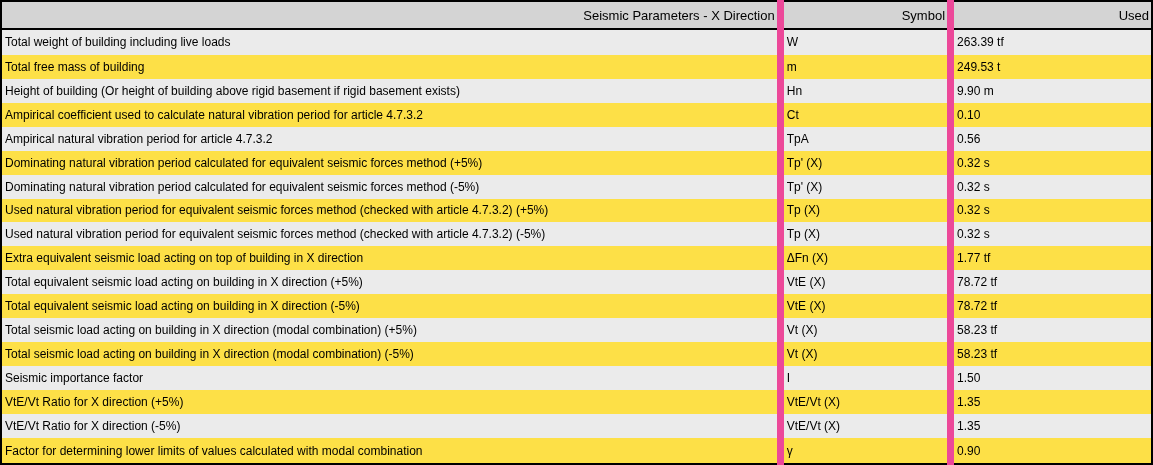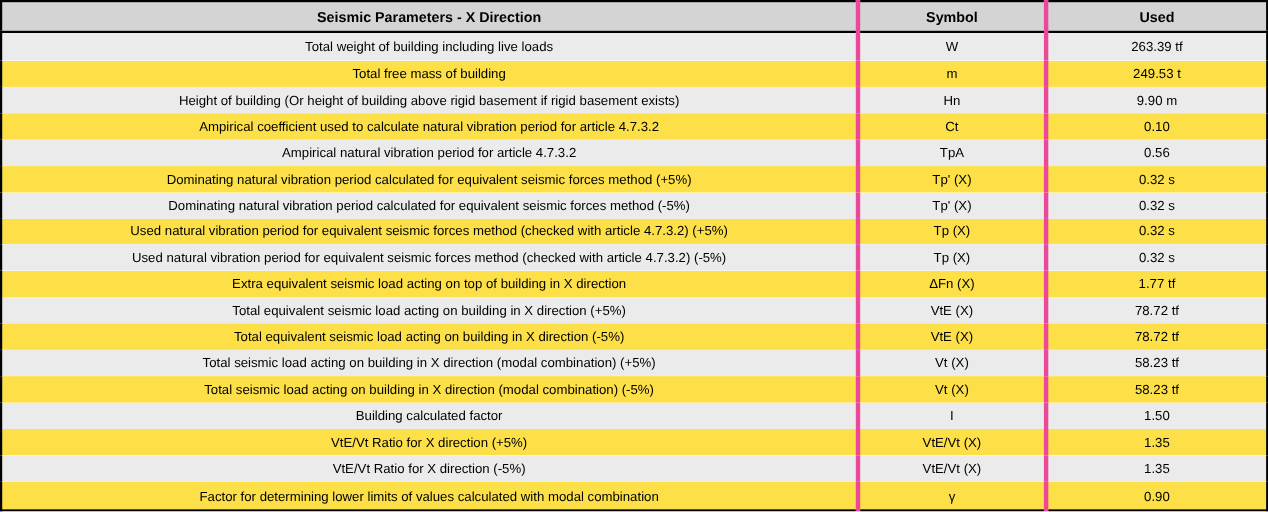--- a/index.html
+++ b/index.html
@@ -20,31 +20,30 @@
     table-layout: fixed;
     border: 2px solid #000000;
   }
   col.c-desc { width: 67.7%; }
   col.c-sym  { width: 14.8%; }
   col.c-val  { width: 17.5%; }
   thead th {
     background: #d4d4d4;
     color: #000000;
     font-size: 13px;
-    font-weight: bold;
-    text-align: center;
+    font-weight: normal;
+    text-align: right;
     height: 26px;
     border-bottom: 2px solid #000000;
     padding: 0 2px;
   }
   th + th, td + td {
-    border-left: 4px solid #ec4899;
+    border-left: 7px solid #ec4899;
   }
   tbody td {
-    text-align: center;
     vertical-align: middle;
     font-size: 12px;
     color: #000000;
     padding: 0 3px;
     overflow: hidden;
     white-space: nowrap;
   }
   tbody tr.alt   { background: #ebebeb; }
   tbody tr.plain { background: #fde047; }
   td span { display: inline-block; line-height: 14px; }
@@ -137,21 +136,21 @@
           <td><span>Total seismic load acting on building in X direction (modal combination) (+5%)</span></td>
           <td><span>Vt (X)</span></td>
           <td><span>58.23 tf</span></td>
         </tr>
         <tr class="plain">
           <td><span>Total seismic load acting on building in X direction (modal combination) (-5%)</span></td>
           <td><span>Vt (X)</span></td>
           <td><span>58.23 tf</span></td>
         </tr>
         <tr class="alt">
-          <td><span>Building calculated factor</span></td>
+          <td><span>Seismic importance factor</span></td>
           <td><span>I</span></td>
           <td><span>1.50</span></td>
         </tr>
         <tr class="plain">
           <td><span>VtE/Vt Ratio for X direction (+5%)</span></td>
           <td><span>VtE/Vt (X)</span></td>
           <td><span>1.35</span></td>
         </tr>
         <tr class="alt">
           <td><span>VtE/Vt Ratio for X direction (-5%)</span></td>

